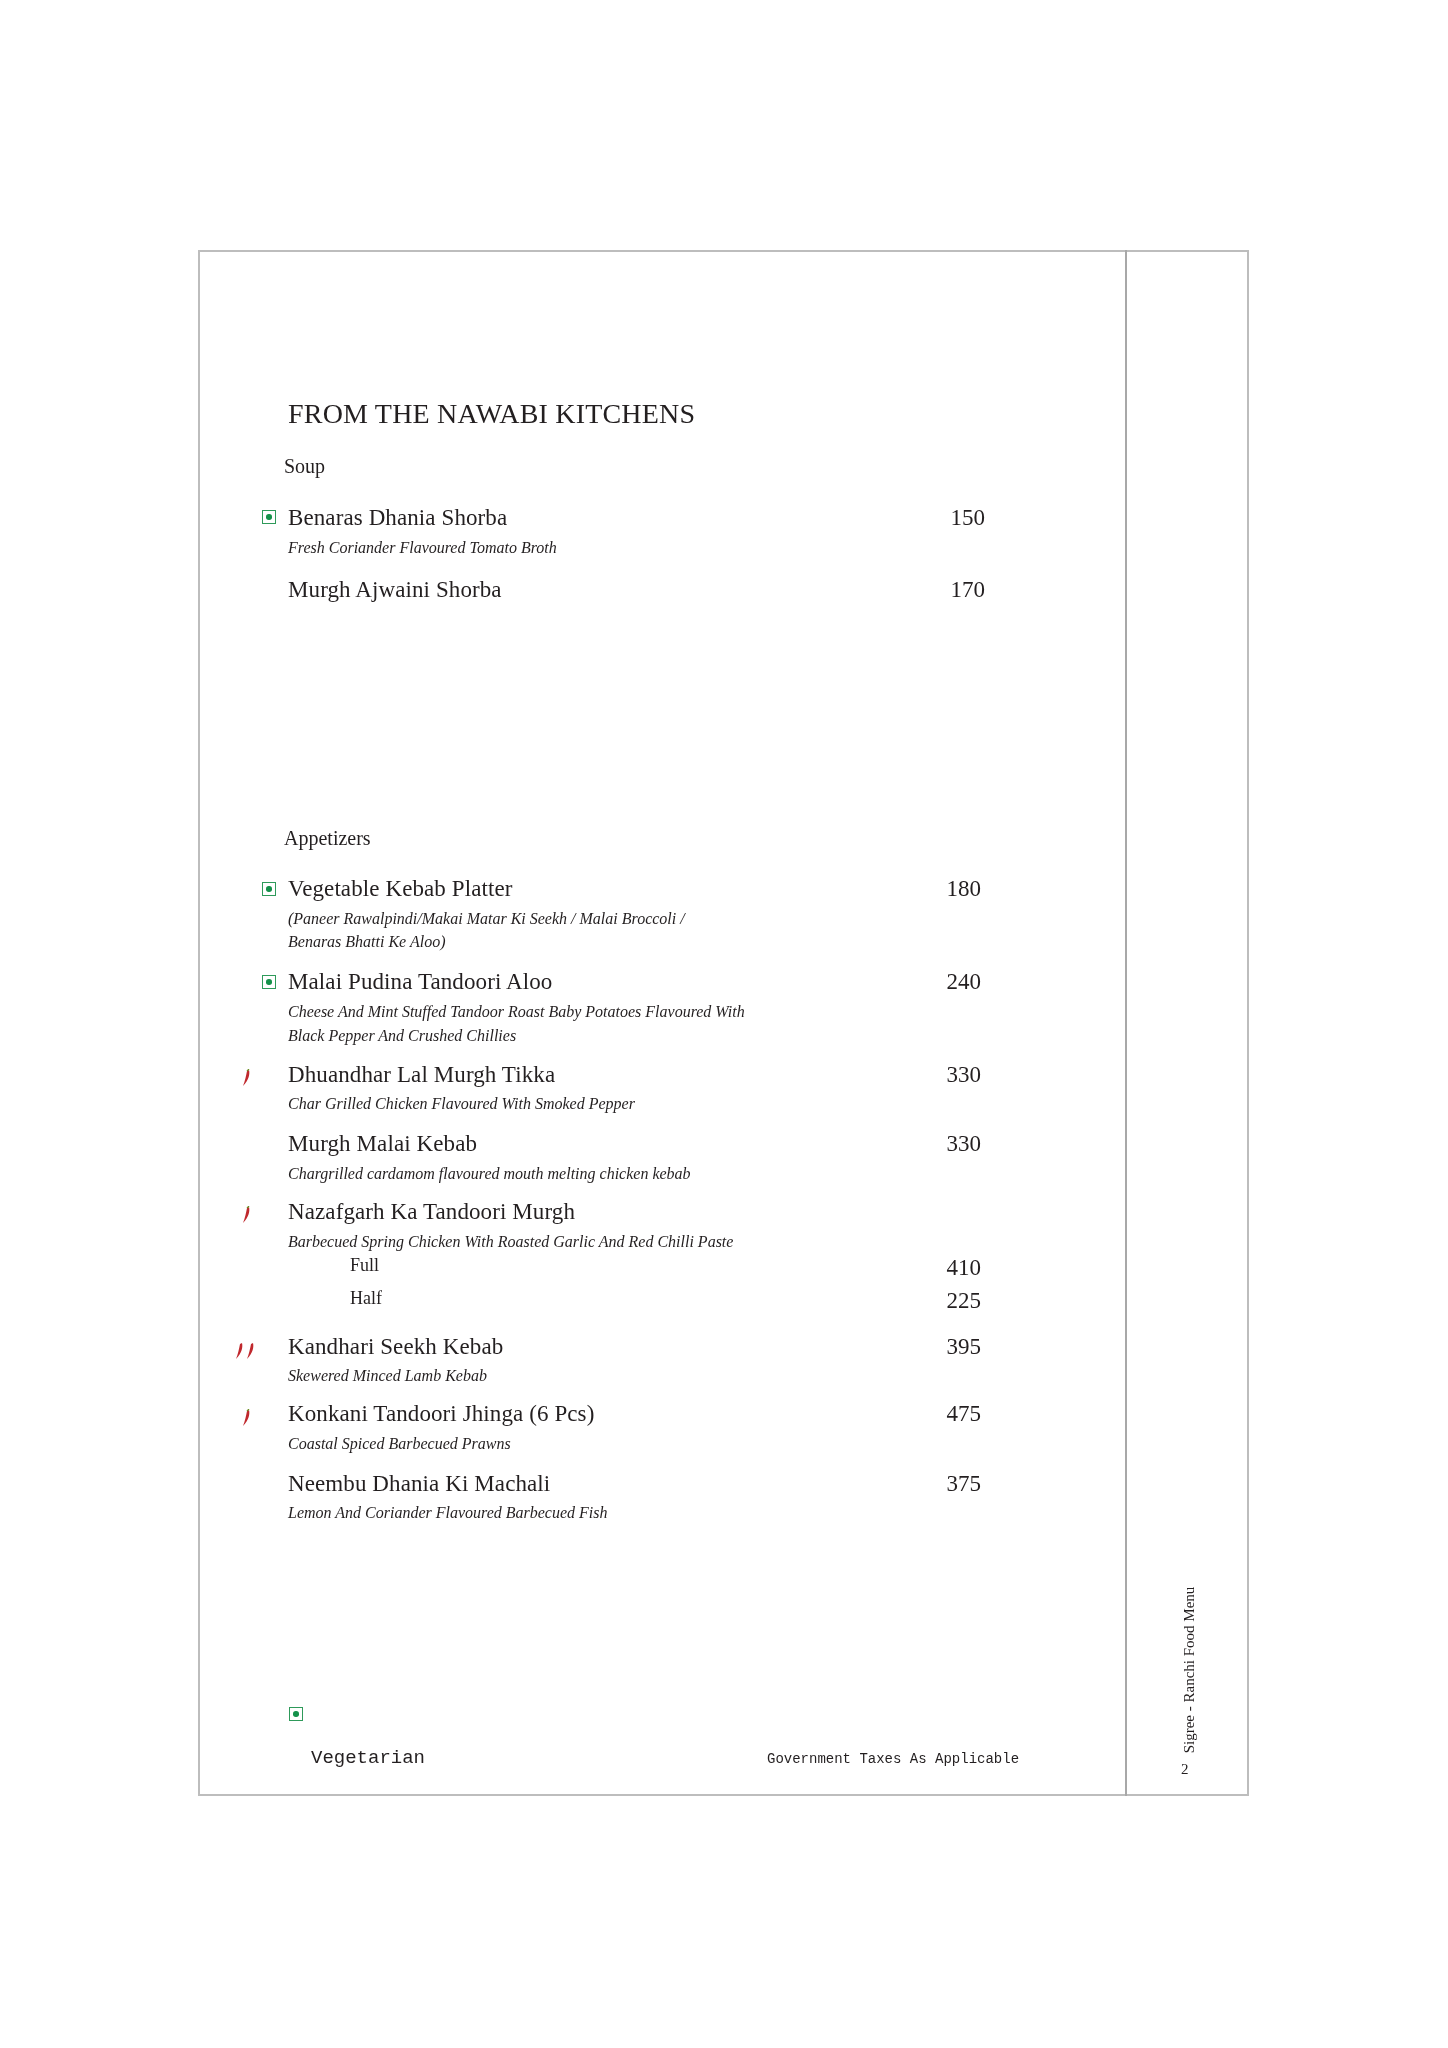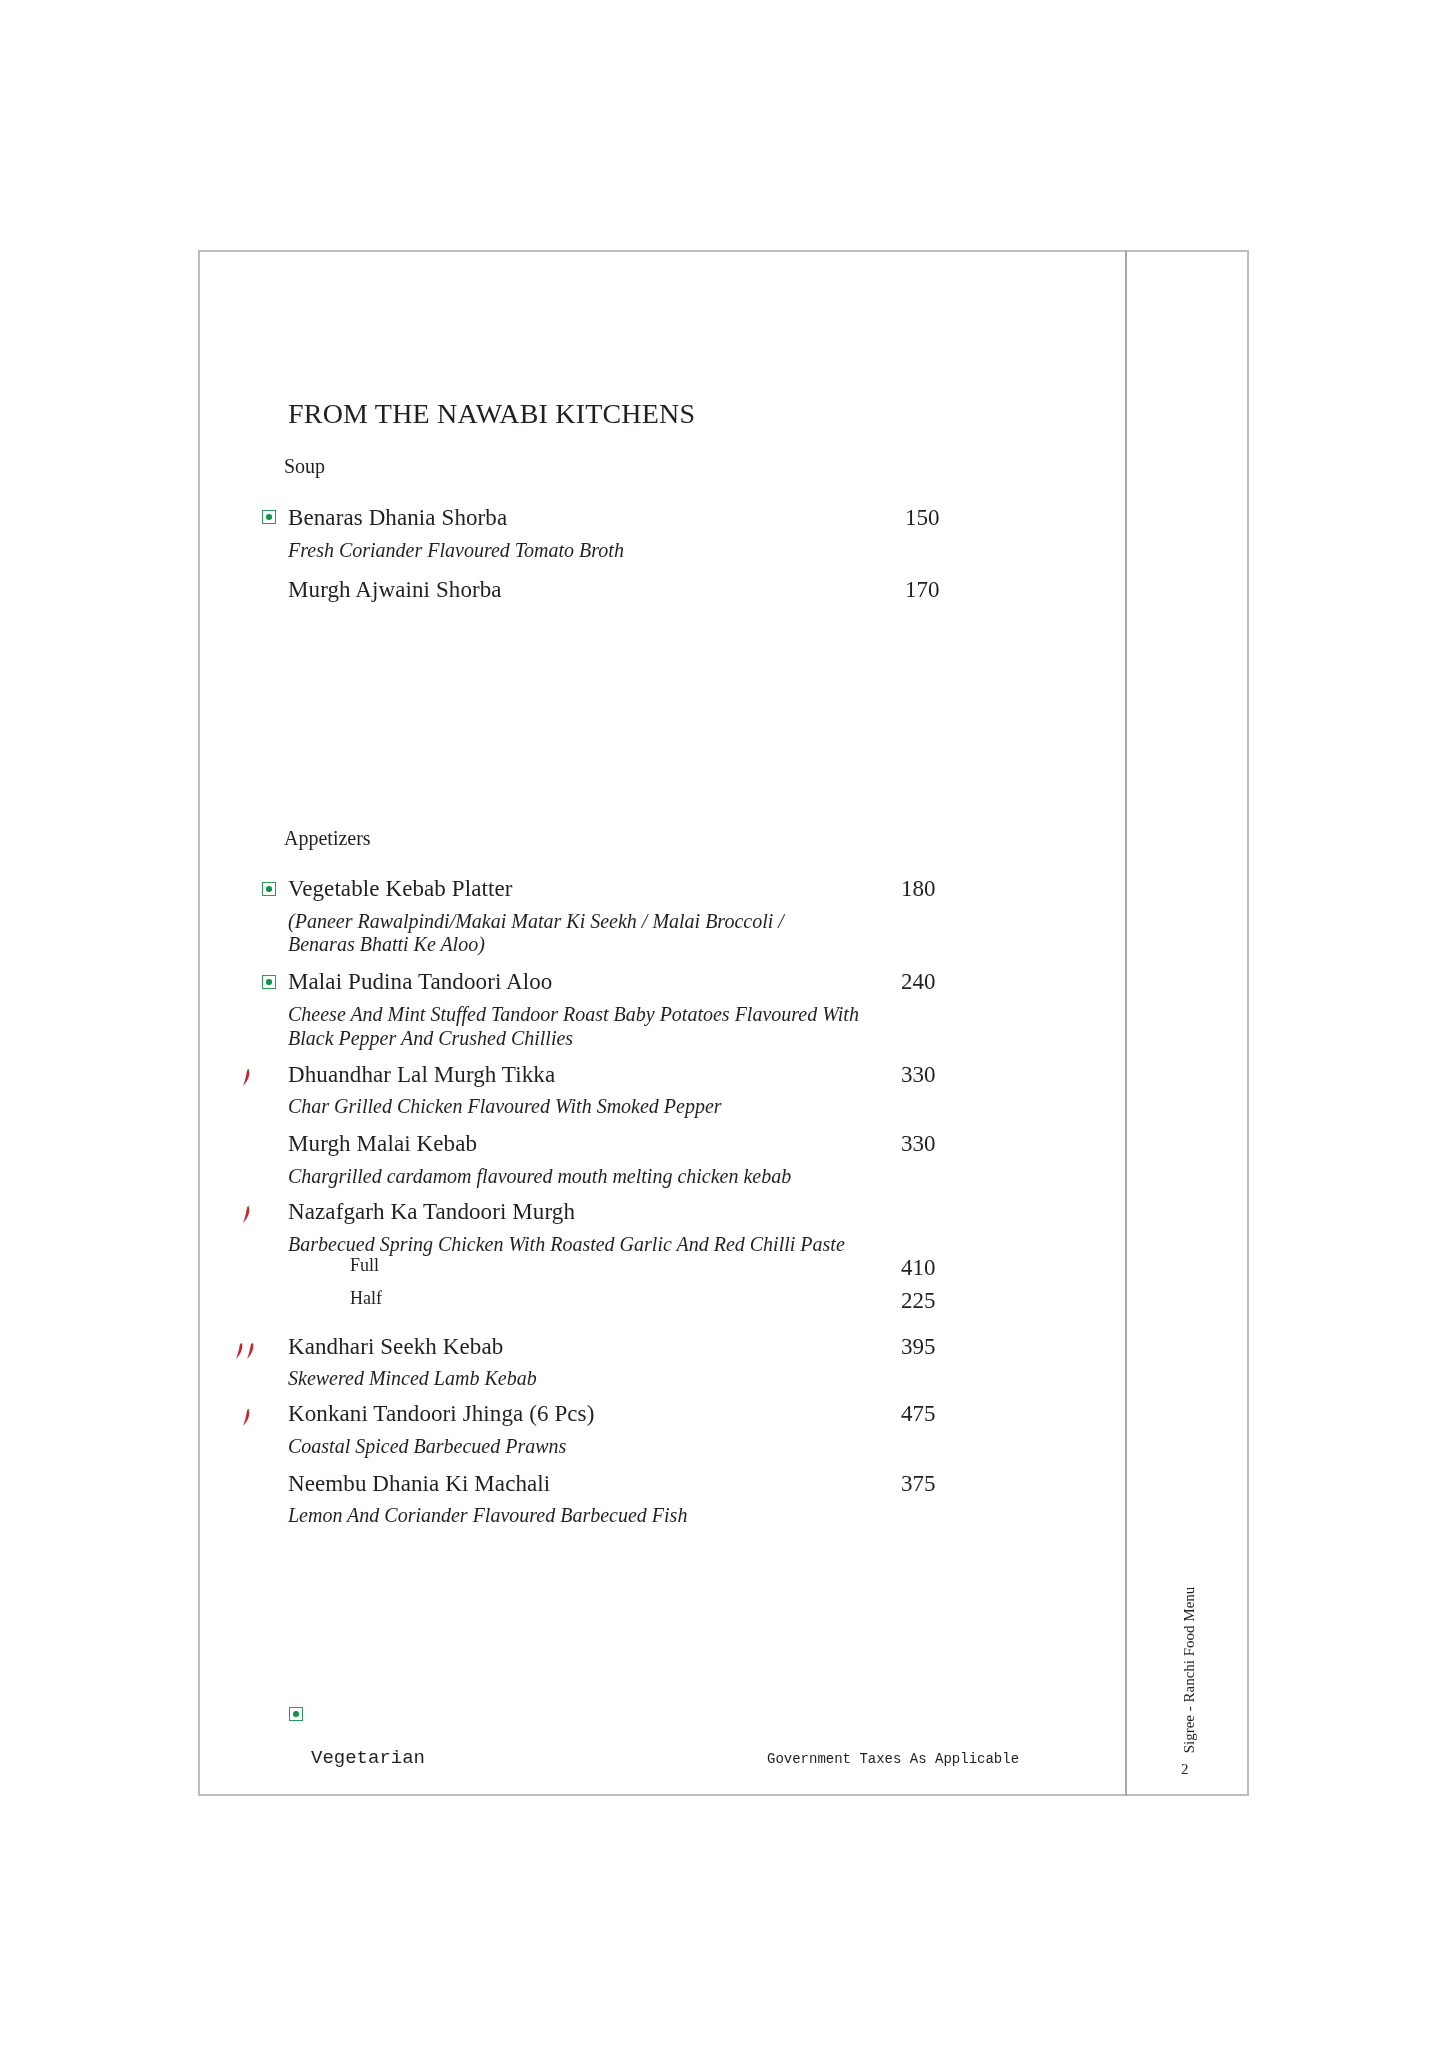--- a/index.html
+++ b/index.html
@@ -5,23 +5,23 @@
   html, body { margin: 0; padding: 0; background: #ffffff; }
   body { width: 1448px; height: 2048px; position: relative; overflow: hidden;
          font-family: "Liberation Serif", "DejaVu Serif", serif; color: #231f20; }
   .frame { position: absolute; left: 198px; top: 250px; width: 1051px; height: 1546px;
            border: 2px solid #bdbdbd; box-sizing: border-box; }
   .divider { position: absolute; left: 1125px; top: 250px; width: 2px; height: 1546px; background: #a8a8a8; }
   .abs { position: absolute; white-space: nowrap; }
   .title { left: 288px; top: 398px; font-size: 28px; letter-spacing: 0.2px; }
   .section { left: 284px; font-size: 20px; }
   .name { left: 288px; font-size: 23px; letter-spacing: 0.1px; }
-  .desc { left: 288px; font-size: 20px; font-style: italic; }
+  .desc { left: 288px; font-size: 16px; font-style: italic; }
   .sub { left: 350px; font-size: 18px; }
-  .price { width: 80px; text-align: left; font-size: 23px; }
+  .price { width: 80px; text-align: right; font-size: 23px; }
   .veg { position: absolute; width: 14px; height: 14px; border: 1.5px solid #2e9a5a; box-sizing: border-box; background:#fff; }
   .veg::after { content: ""; position: absolute; left: 3px; top: 3px; width: 5.5px; height: 5.5px; border-radius: 50%; background: #14914a; }
   .chilli { position: absolute; width: 12px; height: 18px; }
   .chilli svg { width: 100%; height: 100%; }
   .footer-text { font-family: Liberation Mono, monospace; margin-top: 46px; }
   .vert { position: absolute; left: 1178px; top: 1585px; width: 22px; height: 170px; }
   .vert span { position: absolute; left: 50%; top: 50%; transform: translate(-50%,-50%) rotate(-90deg);
                font-size: 15px; white-space: nowrap; }
   .pagenum { left: 1181px; top: 1761px; font-size: 15px; }
 </style>

